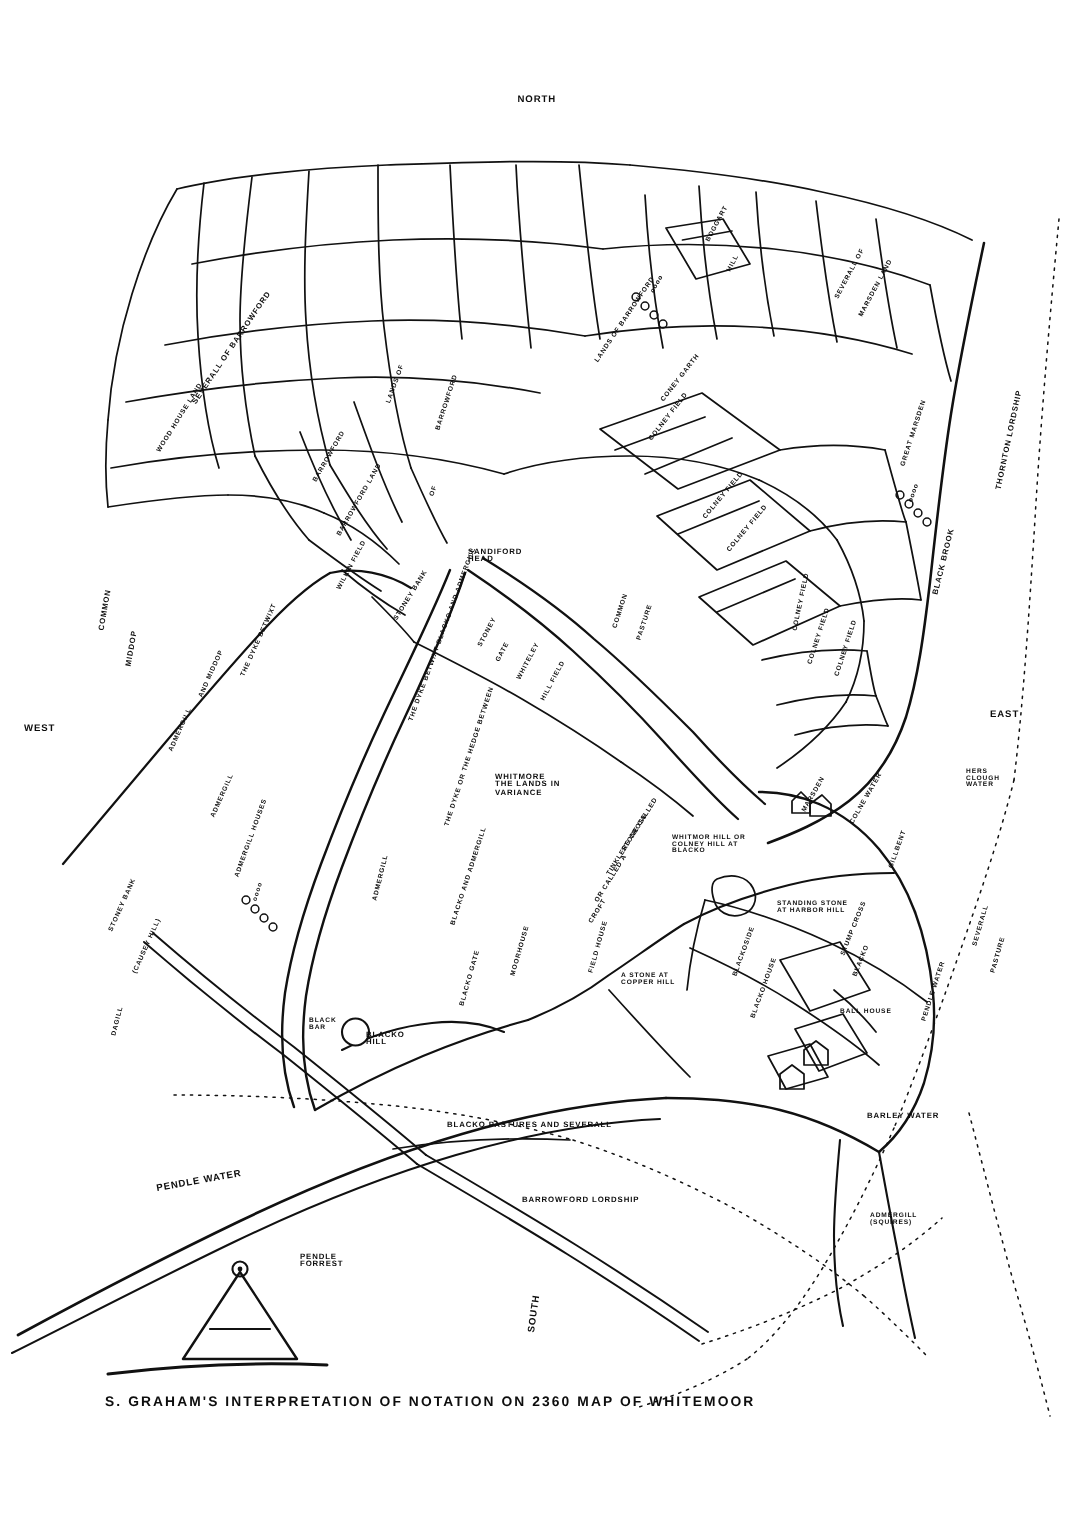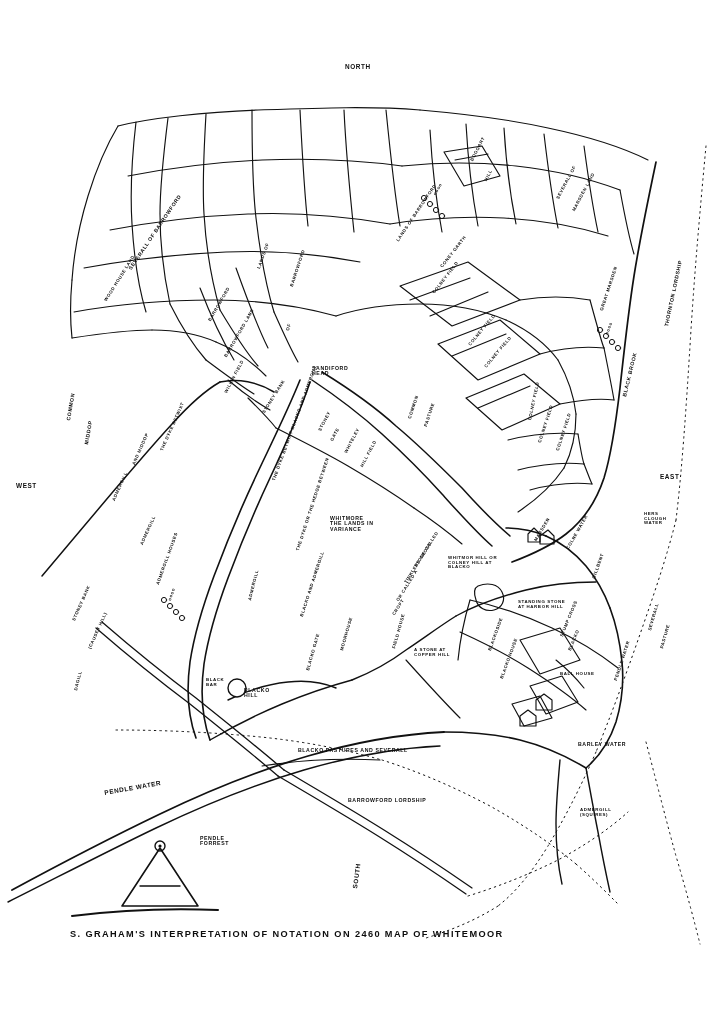--- a/index.html
+++ b/index.html
@@ -313,15 +313,15 @@
       <div class="lbl med" style="left: 104px; top: 790px; transform: rotate(-10deg);">PENDLE  WATER</div>
       <div class="lbl small multi" style="left: 200px; top: 836px; transform: rotate(0deg);">PENDLE
 FORREST</div>
       <div class="lbl tiny multi" style="left: 580px; top: 808px; transform: rotate(0deg);">ADMERGILL
 (SQUIRES)</div>
       <div class="lbl tiny" style="left: 534px; top: 540px; transform: rotate(-60deg);">MARSDEN</div>
       <div class="lbl tiny" style="left: 566px; top: 548px; transform: rotate(-60deg);">COLNE  WATER</div>
       <div class="lbl small" style="left: 622px; top: 396px; transform: rotate(-76deg);">BLACK  BROOK</div>
     </div>
 
-  <div id="caption-line" class="lbl caption">S. GRAHAM'S  INTERPRETATION  OF  NOTATION  ON  2460 MAP OF WHITEMOOR</div>
+  <div id="caption-line" class="lbl caption">S. GRAHAM'S  INTERPRETATION  OF  NOTATION  ON  2360 MAP OF WHITEMOOR</div>
 
 </div>
 
 </body></html>

